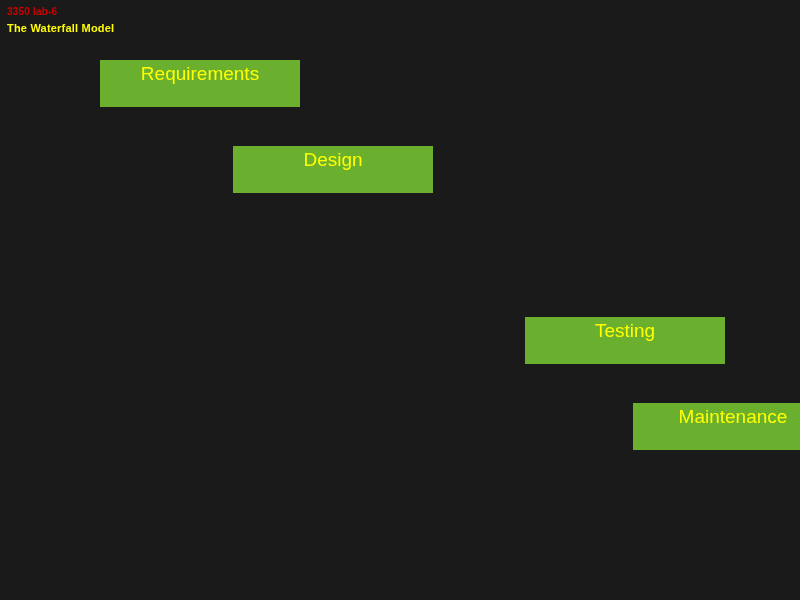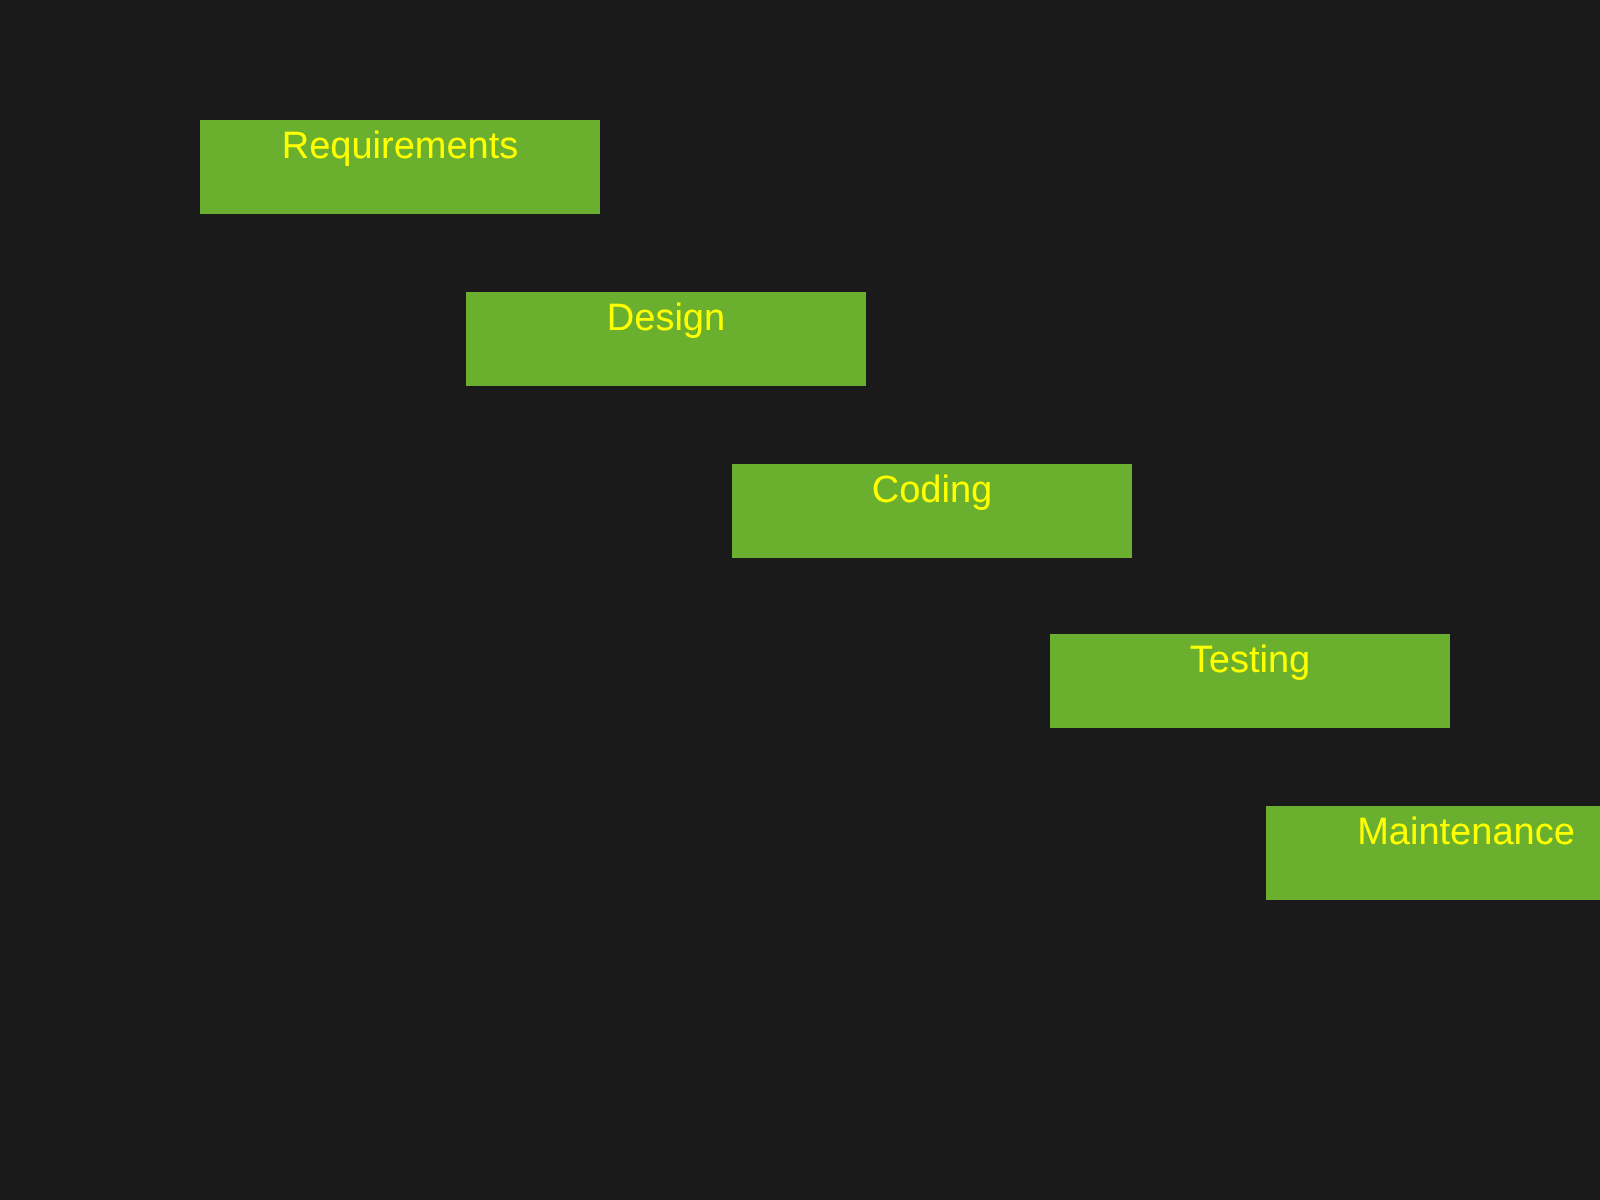--- a/index.html
+++ b/index.html
@@ -74,34 +74,35 @@
     color: #ffff00;
     line-height: 22px;
     white-space: nowrap;
   }
 </style>
 </head>
 <body style="background: rgb(26, 26, 26);">
 
 <div id="slide" style="width: 800px; height: 600px; background: rgb(26, 26, 26);">
 
+  <div id="header">
+    <div class="hdr-course" style="color: rgb(204, 0, 0);">3350 lab-6</div>
+    <div class="hdr-title" style="color: rgb(255, 255, 0);">The Waterfall Model</div>
+  </div>
 
   <div id="stage">
 
     <div class="phase-box" style="left: 100px; top: 60px; width: 200px; height: 47px; background: rgb(106, 176, 46);">
       <div class="phase-label" style="color: rgb(255, 255, 0);">Requirements</div>
     </div>
 
     <div class="phase-box" style="left: 233px; top: 146px; width: 200px; height: 47px; background: rgb(106, 176, 46);">
       <div class="phase-label" style="color: rgb(255, 255, 0);">Design</div>
     </div>
 
-    <div class="phase-box" style="left: 366px; top: 232px; width: 200px; height: 47px; background: rgb(106, 176, 46);">
-      <div class="phase-label" style="color: rgb(255, 255, 0);">Coding</div>
-    </div>
 
     <div class="phase-box" style="left: 525px; top: 317px; width: 200px; height: 47px; background: rgb(106, 176, 46);">
       <div class="phase-label" style="color: rgb(255, 255, 0);">Testing</div>
     </div>
 
     <div class="phase-box" style="left: 633px; top: 403px; width: 200px; height: 47px; background: rgb(106, 176, 46);">
       <div class="phase-label" style="color: rgb(255, 255, 0);">Maintenance</div>
     </div>
 
   </div>

